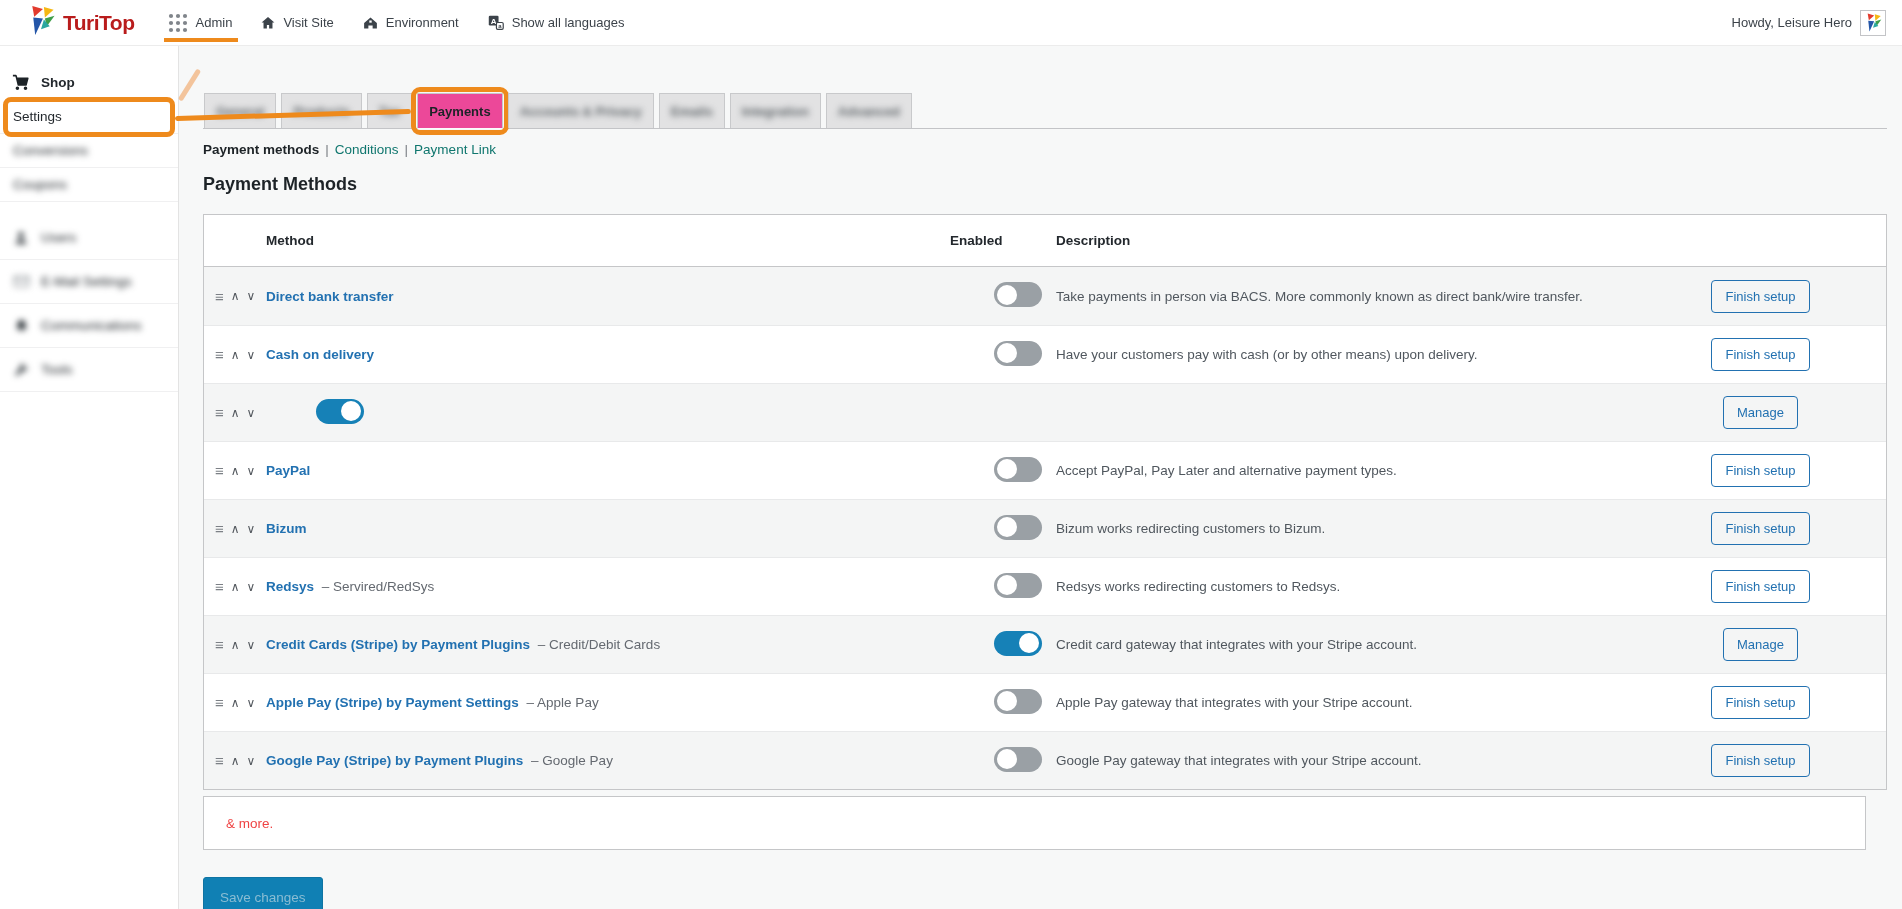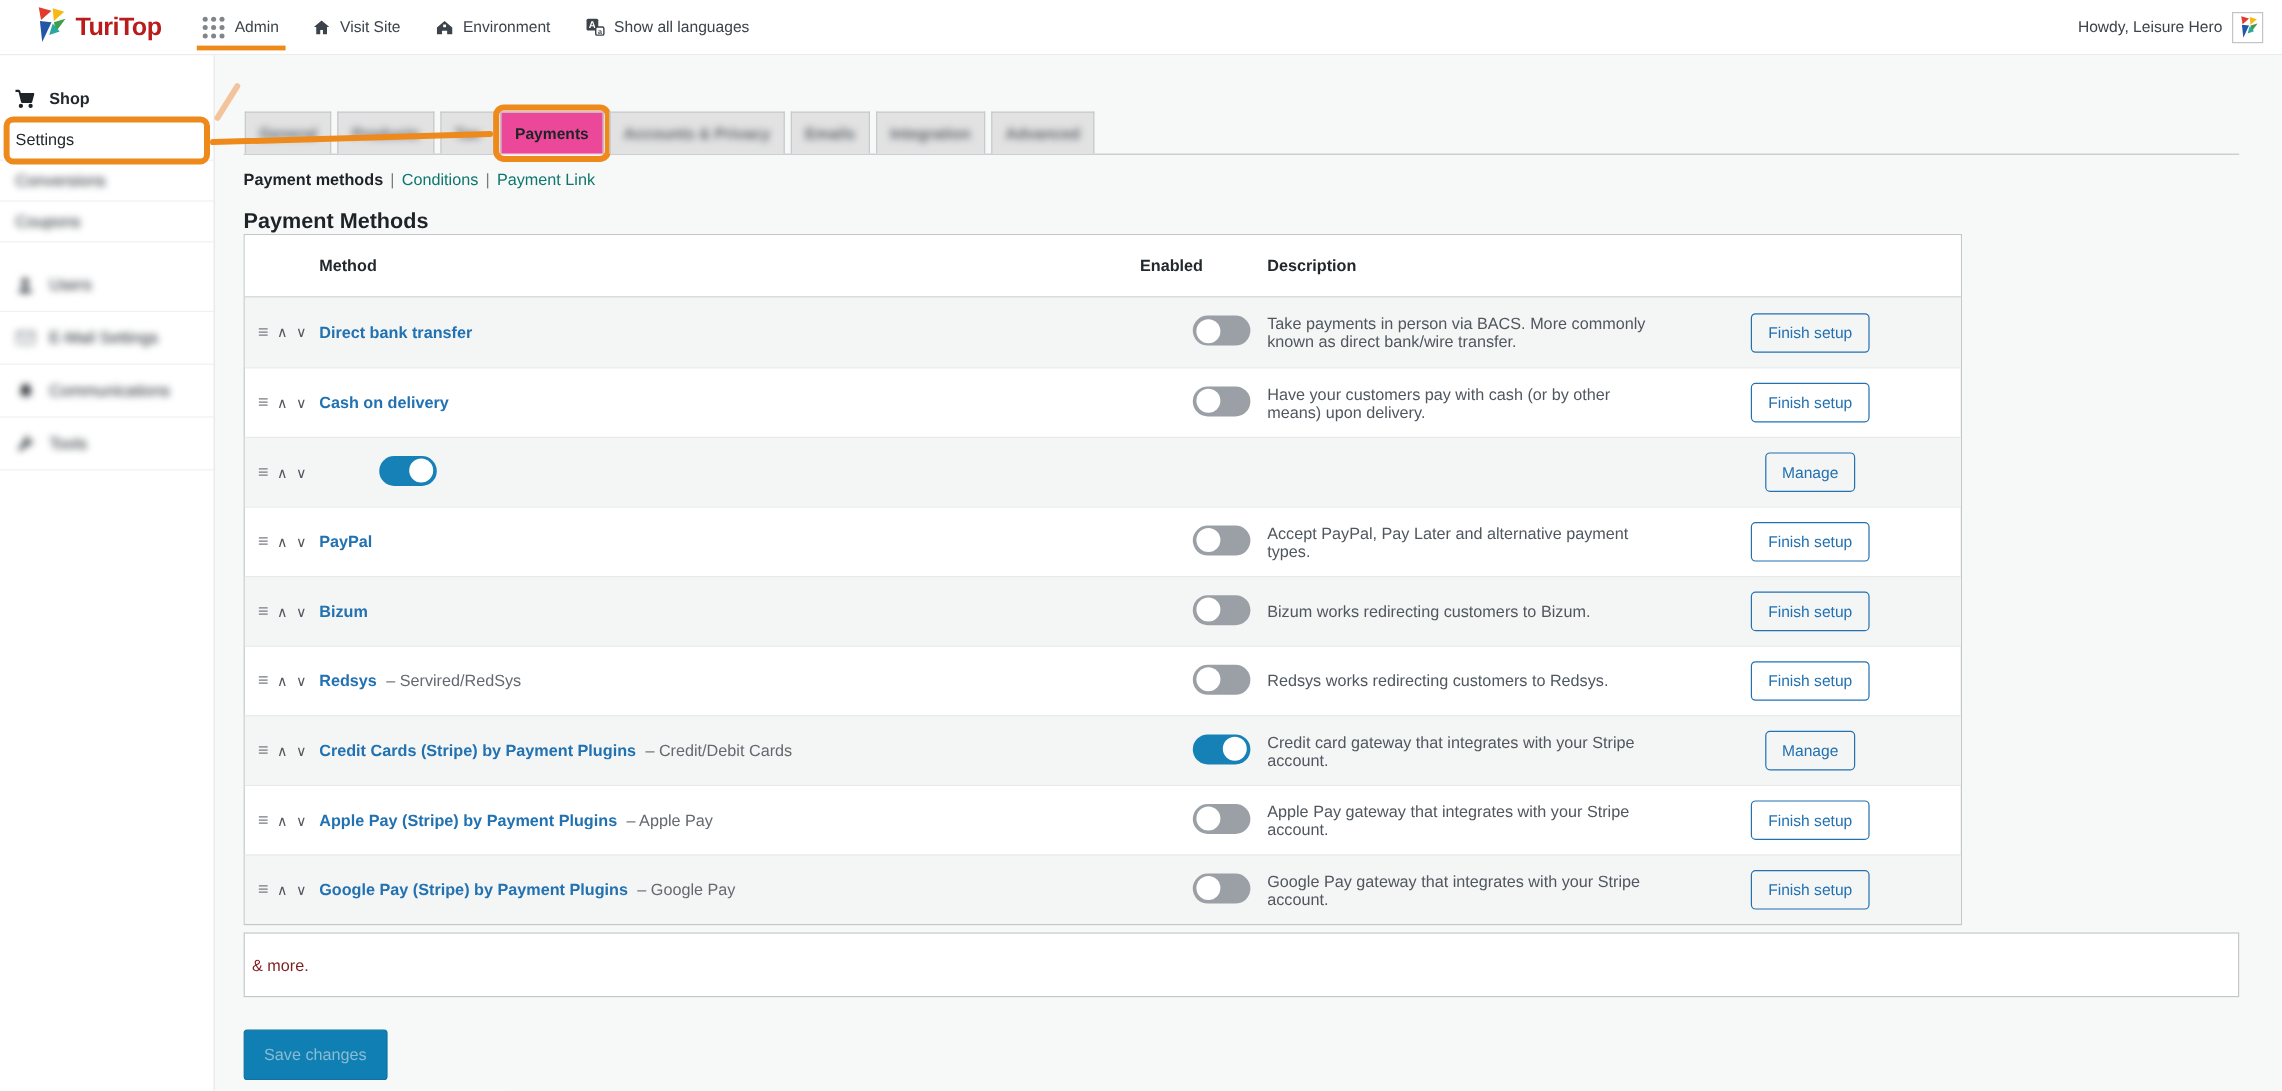--- a/index.html
+++ b/index.html
@@ -50,21 +50,21 @@
     pointer-events:none; }
 
   
   .subnav { margin-top:13px; font-size:13.5px; display:flex; align-items:center; gap:6px; }
   .subnav .current { font-weight:bold; color:#1d2327; }
   .subnav .sep { color:#787c82; }
   .subnav a { color:#0f766e; text-decoration:none; cursor:pointer; }
   .page-title { margin-top:17px; font-size:18px; font-weight:bold; color:#1d2327; }
 
   
-  .pm-table { width:1432px; background:#fff; border:1px solid #c5c6c8; }
+  .pm-table { margin-top:19px; width:1684px; background:#fff; border:1px solid #c5c6c8; }
   .thead { display:flex; align-items:center; height:52px; border-bottom:1px solid #c5c6c8;
     font-size:13.5px; font-weight:bold; color:#23282d; background:#fff; }
   .trow { display:flex; align-items:center; height:58px; font-size:13.5px; }
   .trow + .trow { border-top:1px solid #e8e9ea; }
   .trow.striped { background:#f4f5f5; }
   .col-sort { width:62px; padding-left:11px; display:flex; align-items:center; gap:7px; flex-shrink:0;}
   .drag { color:#7c8086; font-size:15px; cursor:move; }
   .chev { color:#53585e; font-size:12px; cursor:pointer; line-height:1; }
   .col-method { width:678px; flex-shrink:0; white-space:nowrap; overflow:hidden; }
   .mname { color:#2271b1; font-weight:bold; text-decoration:none; cursor:pointer; }
@@ -78,22 +78,22 @@
     border:1px solid #2271b1; border-radius:4px; padding:8px 13px; cursor:pointer; }
 
   .toggle { display:inline-block; width:48px; height:25px; border-radius:13px;
     background:#9aa0a5; position:relative; cursor:pointer; }
   .toggle .knob { position:absolute; top:2.5px; left:3px; width:20px; height:20px;
     border-radius:50%; background:#fff; }
   .toggle.on { background:#1681b7; }
   .toggle.on .knob { left:auto; right:3px; }
 
   .more-box { margin-top:6px; width:1663px; height:54px; background:#fff;
-    border:1px solid #c5c6c8; display:flex; align-items:center; padding-left:6px;
-    font-size:13.5px; color:#7f1d1d; }
+    border:1px solid #c5c6c8; display:flex; align-items:center; padding-left:22px;
+    font-size:13.5px; color:#ef4444; }
 
   .save-btn { margin-top:27px; font-family:inherit; font-size:13.5px; background:#1080b4;
     color:#8abcd3; border:1px solid #0f74a3; border-radius:3px; padding:12px 16px 13px;
     cursor:pointer; display:inline-block; }
 
   
   .annot { position:absolute; z-index:40; pointer-events:none; }
   #settings-box { left:3px; top:97px; width:172px; height:40px;
     border:5px solid #ee8a1c; border-radius:8px; }
   #annot-line { left:175px; top:116px; width:236px; height:5px; background:#ee8a1c;
@@ -410,21 +410,21 @@
     </div>
   </div>
 
   <div class="trow">
     <div class="col-sort">
       <span class="drag">≡</span>
       <span class="chev">∧</span>
       <span class="chev">∨</span>
     </div>
     <div class="col-method">
-      <a class="mname">Apple Pay (Stripe) by Payment Plugins</a>
+      <a class="mname">Apple Pay (Stripe) by Payment Settings</a>
       <span class="msuffix">– Apple Pay</span>
     </div>
     <div class="col-enabled">
       <span class="toggle"><span class="knob"></span></span>
     </div>
     <div class="col-desc">Apple Pay gateway that integrates with your Stripe account.</div>
     <div class="col-action">
       <button class="wc-btn">Finish setup</button>
     </div>
   </div>

